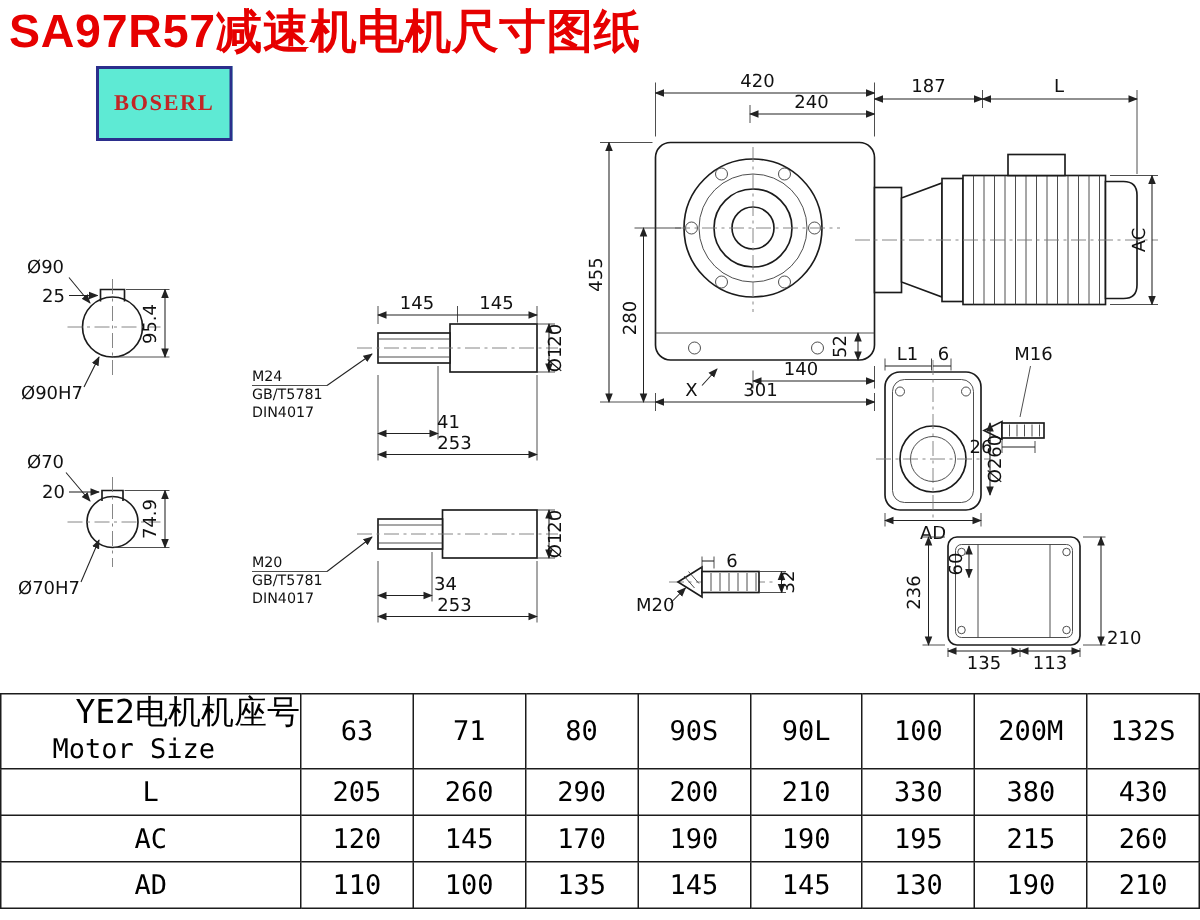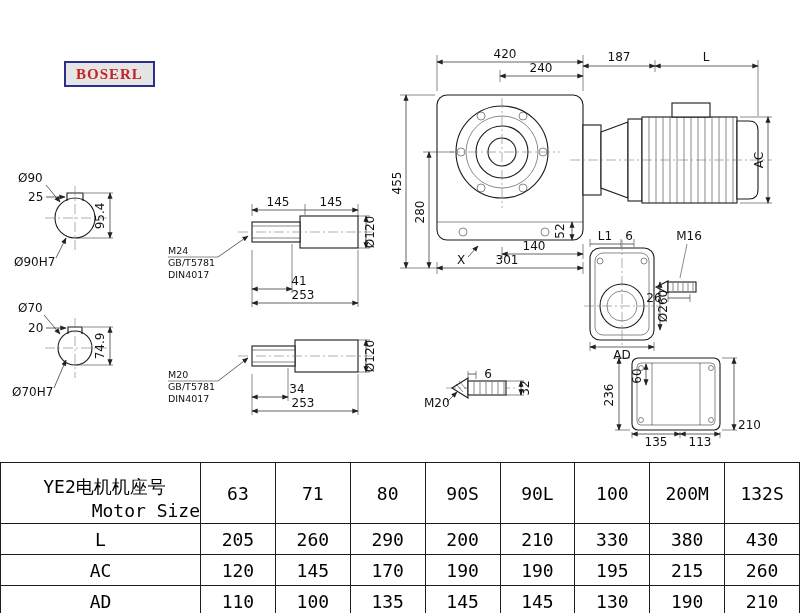--- a/index.html
+++ b/index.html
@@ -1,21 +1,21 @@
 <!DOCTYPE html>
 <html><head>
 <meta charset="utf-8">
 <style>
   * { margin:0; padding:0; box-sizing:border-box; }
   html,body { background:#ffffff; }
   body { font-family:"Liberation Sans","DejaVu Sans",sans-serif; }
   .page { position:relative; width:800px; height:613px; background:#fff; overflow:hidden; }
   .title { position:absolute; left:6px; top:0; font-size:31px; font-weight:bold; color:#e60000;
            font-family:"Liberation Sans","DejaVu Sans",sans-serif; letter-spacing:0.5px; white-space:nowrap; }
-  .logo { position:absolute; left:64px; top:61px; border:2px solid #2b2e8c; padding:2px 10px; background:#e5e5e5; }
+  .logo { position:absolute; left:64px; top:44px; border:2px solid #2b2e8c; padding:14px 10px; background:#5eead4; }
   .logo span { color:#c22525; font-weight:bold; font-size:15px; letter-spacing:1px;
                font-family:"Liberation Serif","DejaVu Serif",serif; }
   .drawing { position:absolute; left:0; top:40px; }
 
   svg .ln { stroke:#1b1b1b; stroke-width:1.1; fill:none; }
   svg .lf { stroke:#1b1b1b; stroke-width:1.1; fill:#ffffff; }
   svg .tn { stroke:#3a3a3a; stroke-width:0.6; fill:none; }
   svg .cl { stroke:#787878; stroke-width:0.6; fill:none; stroke-dasharray:10 3 2 3; }
   svg .dm { stroke:#222222; stroke-width:0.7; fill:none; }
   svg text { fill:#111; font-family:"DejaVu Sans","Liberation Sans",sans-serif; }
@@ -23,28 +23,29 @@
   svg .dl { font-size:12px; text-anchor:start; }
   svg .ds { font-size:9.5px; text-anchor:start; }
 
   .dim-table { position:absolute; left:0; top:462px; width:800px; border-collapse:collapse; table-layout:fixed;
                font-family:"DejaVu Sans Mono","Liberation Mono",monospace; background:#fff; }
   .dim-table th, .dim-table td { border:1px solid #1c1c1c; text-align:center; font-weight:normal;
                font-size:18px; color:#000; }
   .dim-table th { height:50px; }
   .dim-table td { height:31px; }
   .dim-table .first { width:200px; }
-  .h1 { text-align:center; padding-left:8px; font-size:18px; line-height:24px;margin-top:12px; }
-  .h2 { text-align:right; padding-left:34px; font-size:18px; line-height:24px; }
+  .h1 { text-align:right; padding-left:8px; font-size:22px; line-height:24px; }
+  .h2 { text-align:left; padding-left:34px; font-size:18px; line-height:24px; }
 </style>
 </head>
 <body>
 
 <div class="page">
 
+  <h1 class="title">SA97R57减速机电机尺寸图纸</h1>
 
   <div class="logo">
     <span>BOSERL</span>
   </div>
 
   <svg class="drawing" width="800" height="420" viewBox="0 0 800 420" xmlns="http://www.w3.org/2000/svg">
     <defs>
       <marker id="ar" viewBox="0 0 10 10" refX="9" refY="5" markerWidth="9" markerHeight="9" orient="auto-start-reverse">
         <path d="M0,1 L10,5 L0,9 z" fill="#222"></path>
       </marker>

